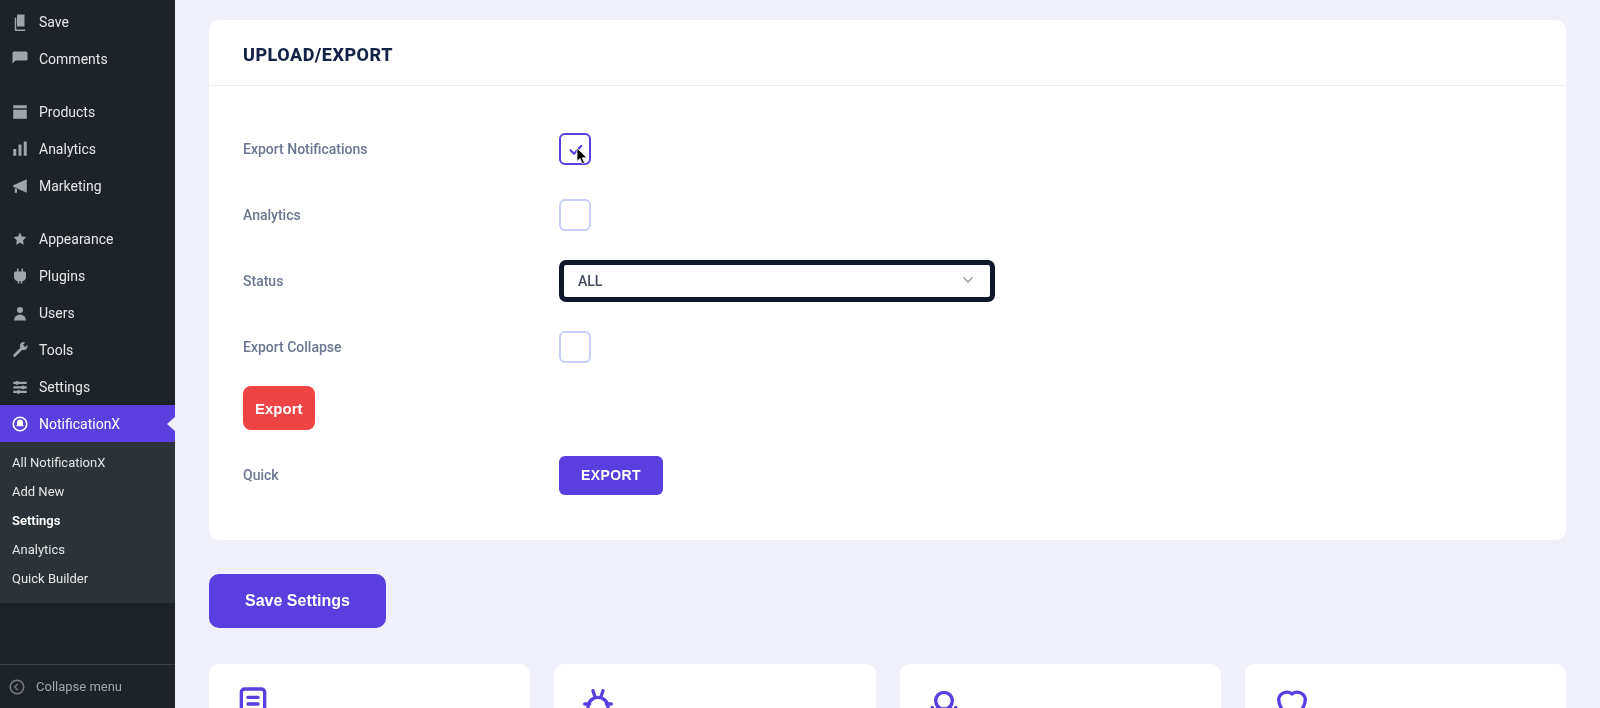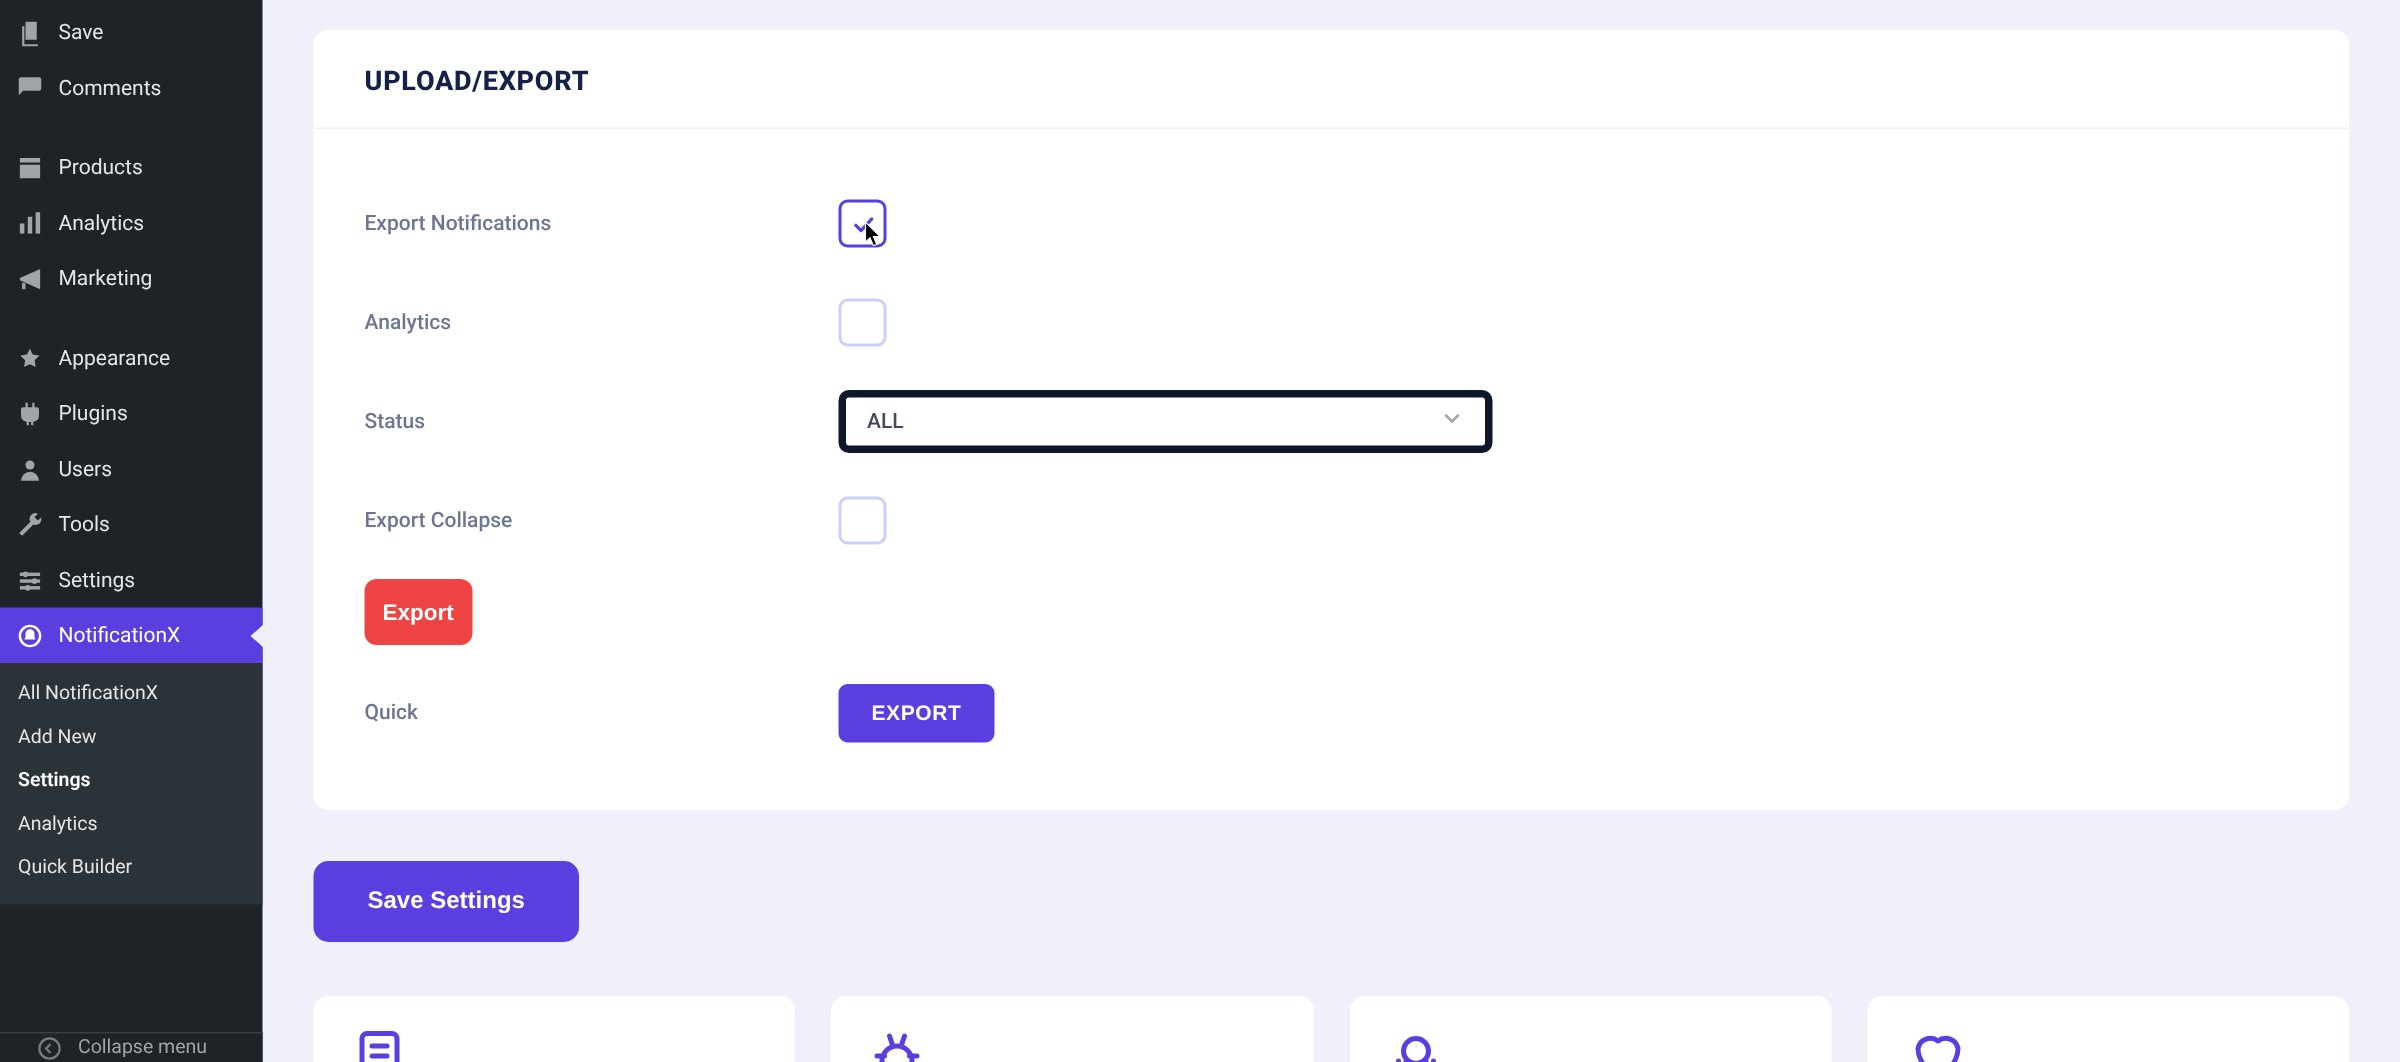--- a/index.html
+++ b/index.html
@@ -69,22 +69,22 @@
     font-weight: 600;
   }
 
   .collapse-bar {
     margin-top: auto;
     background: #1d2327;
     border-top: 1px solid #3a3f44;
     display: flex;
     align-items: center;
     gap: 9px;
-    height: 20px;
-    padding: 0 23px;
+    height: 44px;
+    padding: 0 7px;
     font-size: 13px;
     color: #a0a5aa;
     cursor: pointer;
   }
   .collapse-bar .icon { width: 20px; height: 20px; display:flex;align-items:center;justify-content:center;color:#787c82; }
 
   
   .main {
     flex: 1;
     padding: 0 34px 0 34px;

